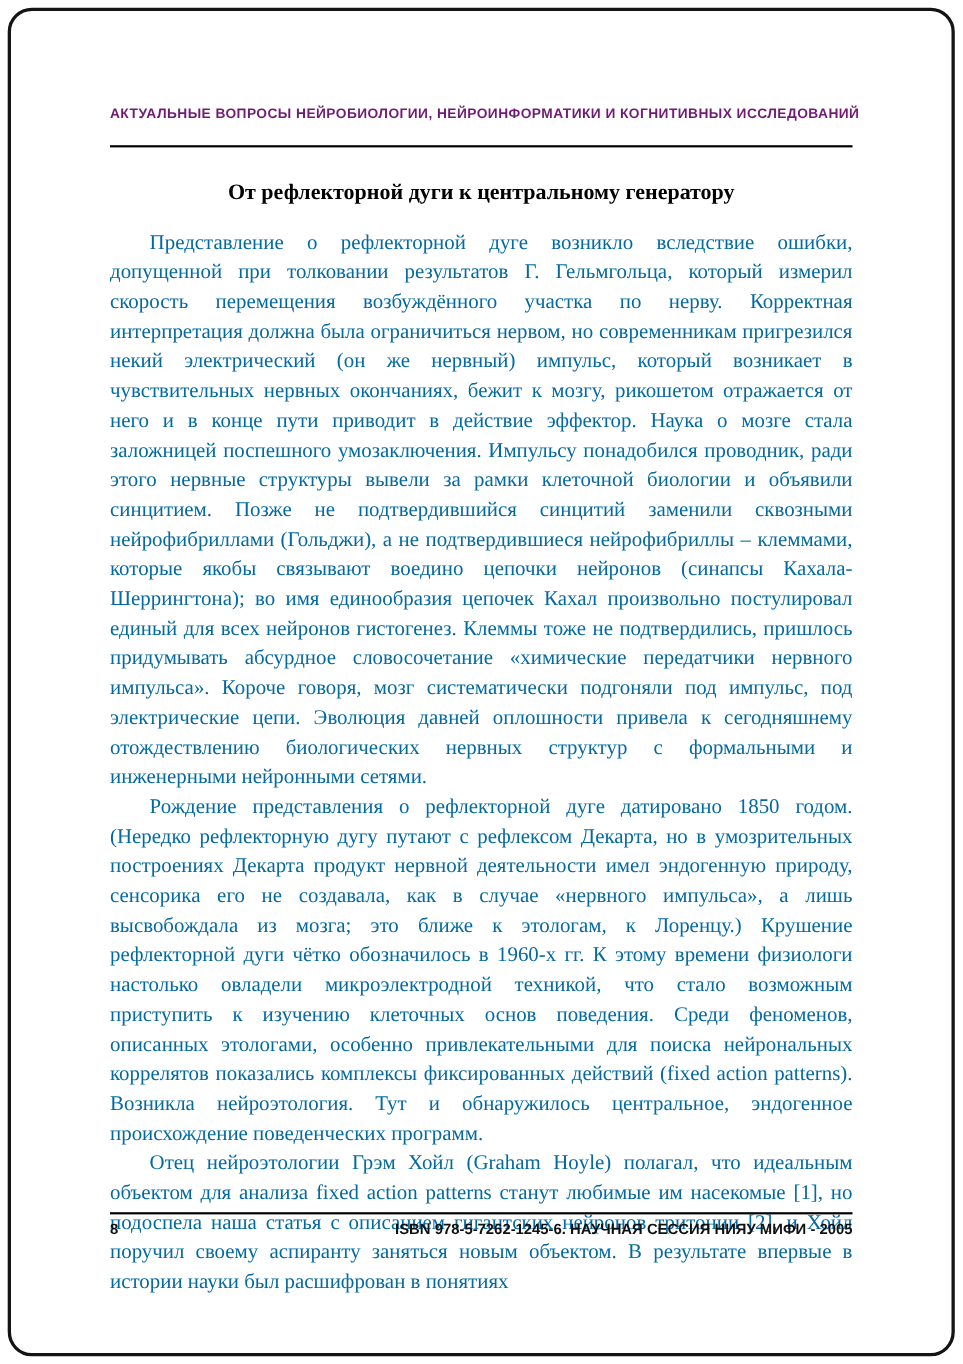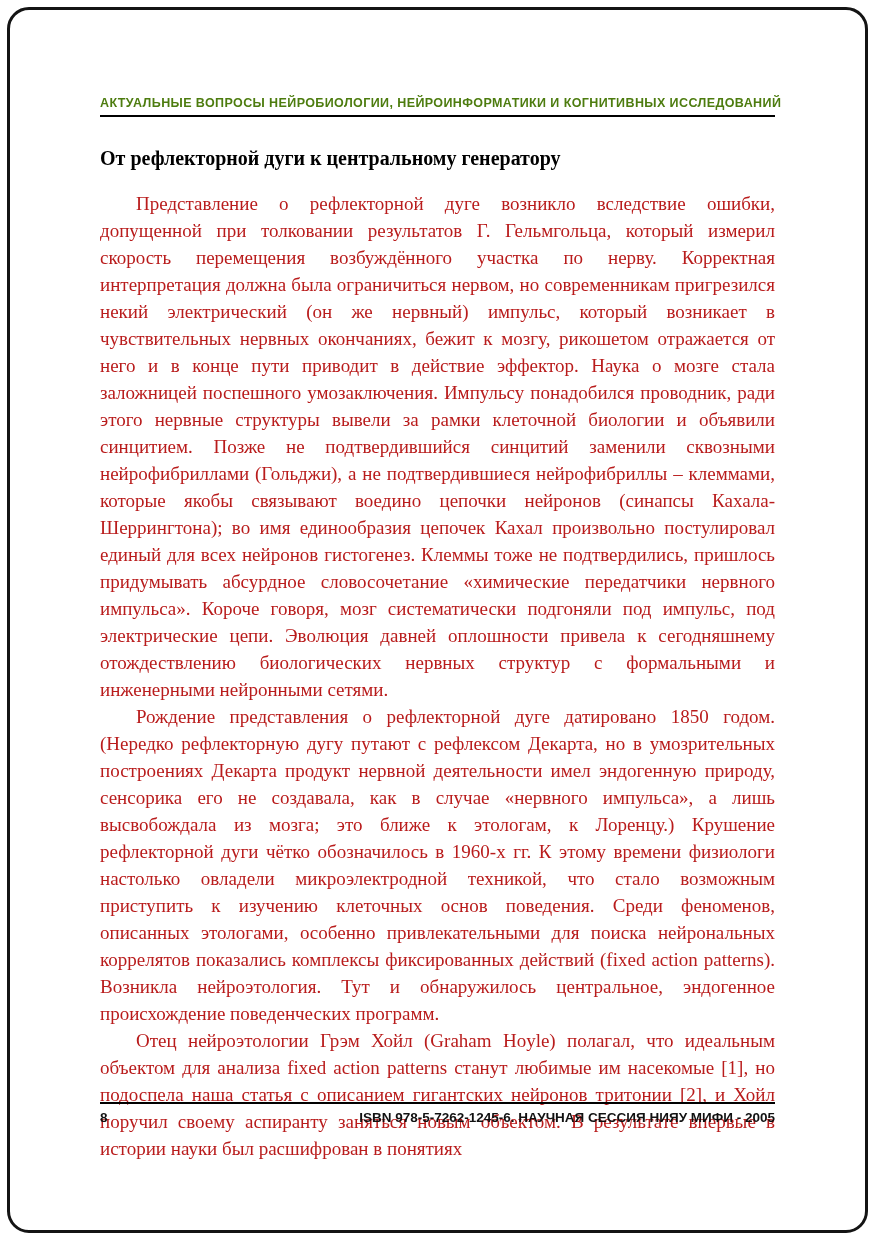--- a/index.html
+++ b/index.html
@@ -32,40 +32,40 @@
     left: 100px;
     right: 100px;
     top: 96px;
   }
 
   .running-head {
     font-family: "Liberation Sans", sans-serif;
     font-size: 12.5px;
     font-weight: bold;
     letter-spacing: 0.4px;
-    color: #4d7c0f;
+    color: #701a75;
     white-space: nowrap;
-    padding-bottom: 5px;
+    padding-bottom: 22px;
     border-bottom: 2px solid #000;
   }
 
   .article-title {
     margin: 30px 0 20px 0;
-    text-align: left;
+    text-align: center;
     font-family: "Liberation Serif", serif;
     font-size: 20px;
     font-weight: bold;
     color: #000;
   }
 
   .body-text p {
     font-family: "Liberation Serif", serif;
     font-size: 19px;
     line-height: 27px;
-    color: #b91c1c;
+    color: #0369a1;
     text-align: justify;
     text-indent: 36px;
   }
 
   .footer {
     position: absolute;
     left: 100px;
     right: 100px;
     top: 1102px;
     border-top: 2px solid #000;

